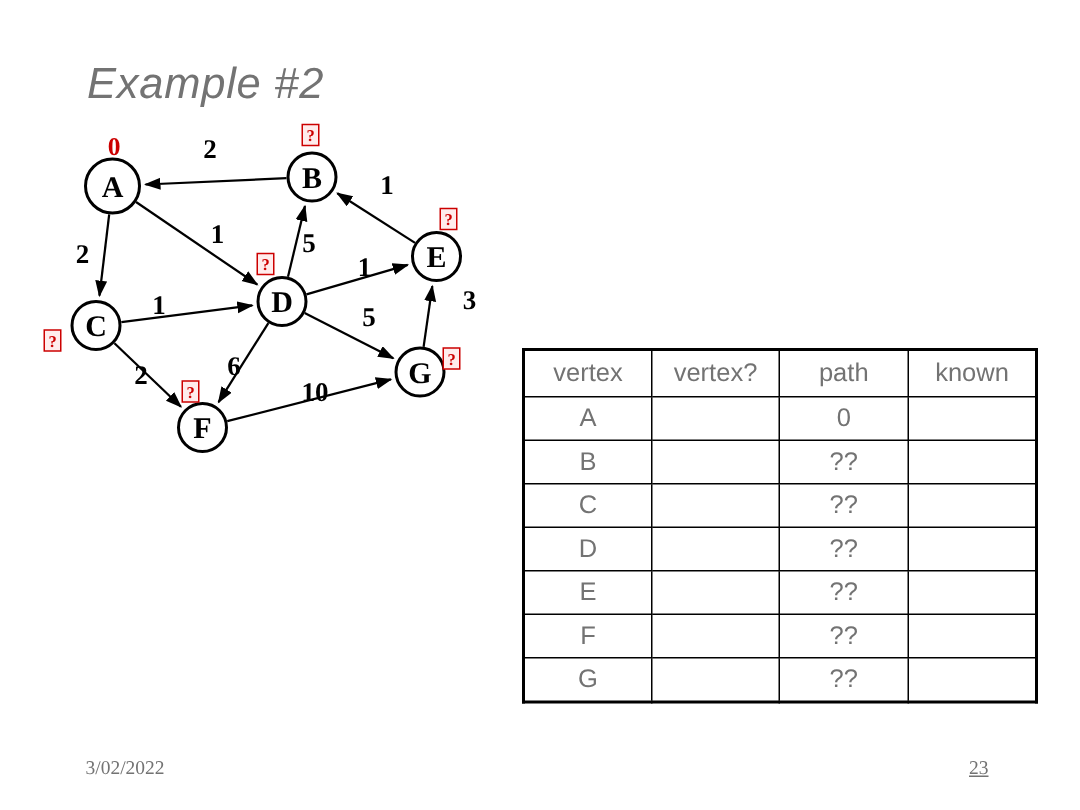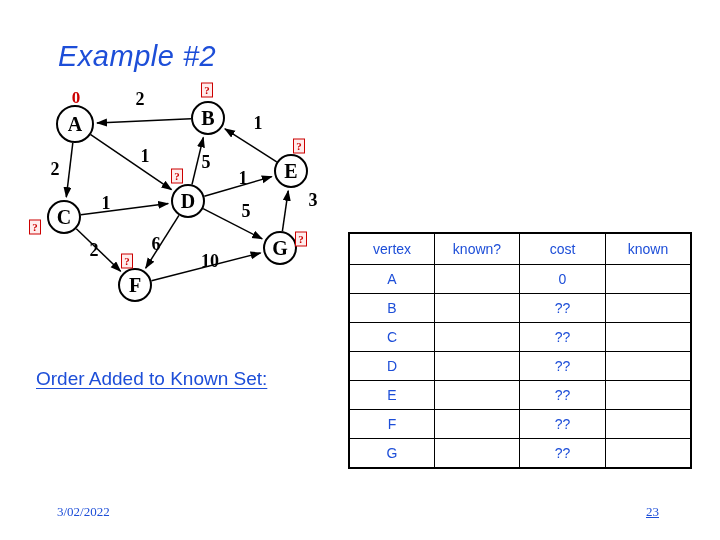--- a/index.html
+++ b/index.html
@@ -1,19 +1,19 @@
 <!DOCTYPE html>
 <html style="--accent-red: #cc0000;"><head>
 <meta charset="utf-8">
 <style>
   html,body { margin:0; padding:0; background:#888; }
   .slide {
     position:relative; width:720px; height:540px; margin:0 auto;
     background:#ffffff; overflow:hidden;
-    font-family:"Liberation Sans", sans-serif; color:#1d4ed8;
+    font-family:"Liberation Sans", sans-serif; color:#737373;
   }
   .slide-title {
     position:absolute; left:58px; top:40px;
     font-size:29px; font-style:italic; letter-spacing:0.5px;
   }
   #graph { position:absolute; left:0; top:0; width:720px; height:540px; }
 
   .edge-line   { stroke:#000; stroke-width:1.5px; fill:none; }
   .edge-weight { font:bold 18px "Liberation Serif", serif; fill:#000; text-anchor:middle; }
   .node-circle { stroke:#000; stroke-width:2px; fill:#fff; }
@@ -23,21 +23,21 @@
   .zero-text   { font:bold 17px "Liberation Serif", serif; fill:var(--accent-red,#cc0000); text-anchor:middle; }
 
   .order-label {
     position:absolute; left:36px; top:368px;
     font-size:19px; text-decoration:underline;
     text-underline-offset:3px;
   }
   .state-table {
     position:absolute; left:348px; top:232px;
     border-collapse:collapse; table-layout:fixed;
-    font-size:14px; text-align:center;
+    font-size:17px; text-align:center;
     border:2px solid #000;
   }
   .state-table th, .state-table td {
     border:1px solid #000; padding:0; font-weight:normal;
     overflow:hidden; white-space:nowrap;
   }
   .state-table th { height:30px; }
   .state-table td { height:28px; }
   .col-vertex { width:84px; }
   .col-known  { width:84px; }
@@ -116,28 +116,27 @@
         <text class="node-letter" x="135" y="292">F</text>
         <rect class="q-box" x="121.5" y="254" width="11" height="14"></rect>
         <text class="q-text" x="127" y="265">?</text>
         <circle class="node-circle" cx="280" cy="248" r="16" fill="#ffffff"></circle>
         <text class="node-letter" x="280" y="255">G</text>
         <rect class="q-box" x="295.5" y="232" width="11" height="14"></rect>
         <text class="q-text" x="301" y="243">?</text>
       </g>
   </svg>
 
-  <div class="order-label">Order Added to Known Set:</div>
 
   <table class="state-table">
     <thead>
       <tr>
         <th class="col-vertex">vertex</th>
-        <th class="col-known">known?</th>
-        <th class="col-cost">cost</th>
+        <th class="col-known">vertex?</th>
+        <th class="col-cost">path</th>
         <th class="col-path">known</th>
       </tr>
     </thead>
     <tbody id="table-body">
         <tr>
           <td class="col-vertex">A</td>
           <td class="col-known"></td>
           <td class="col-cost">0</td>
           <td class="col-path"></td>
         </tr>

